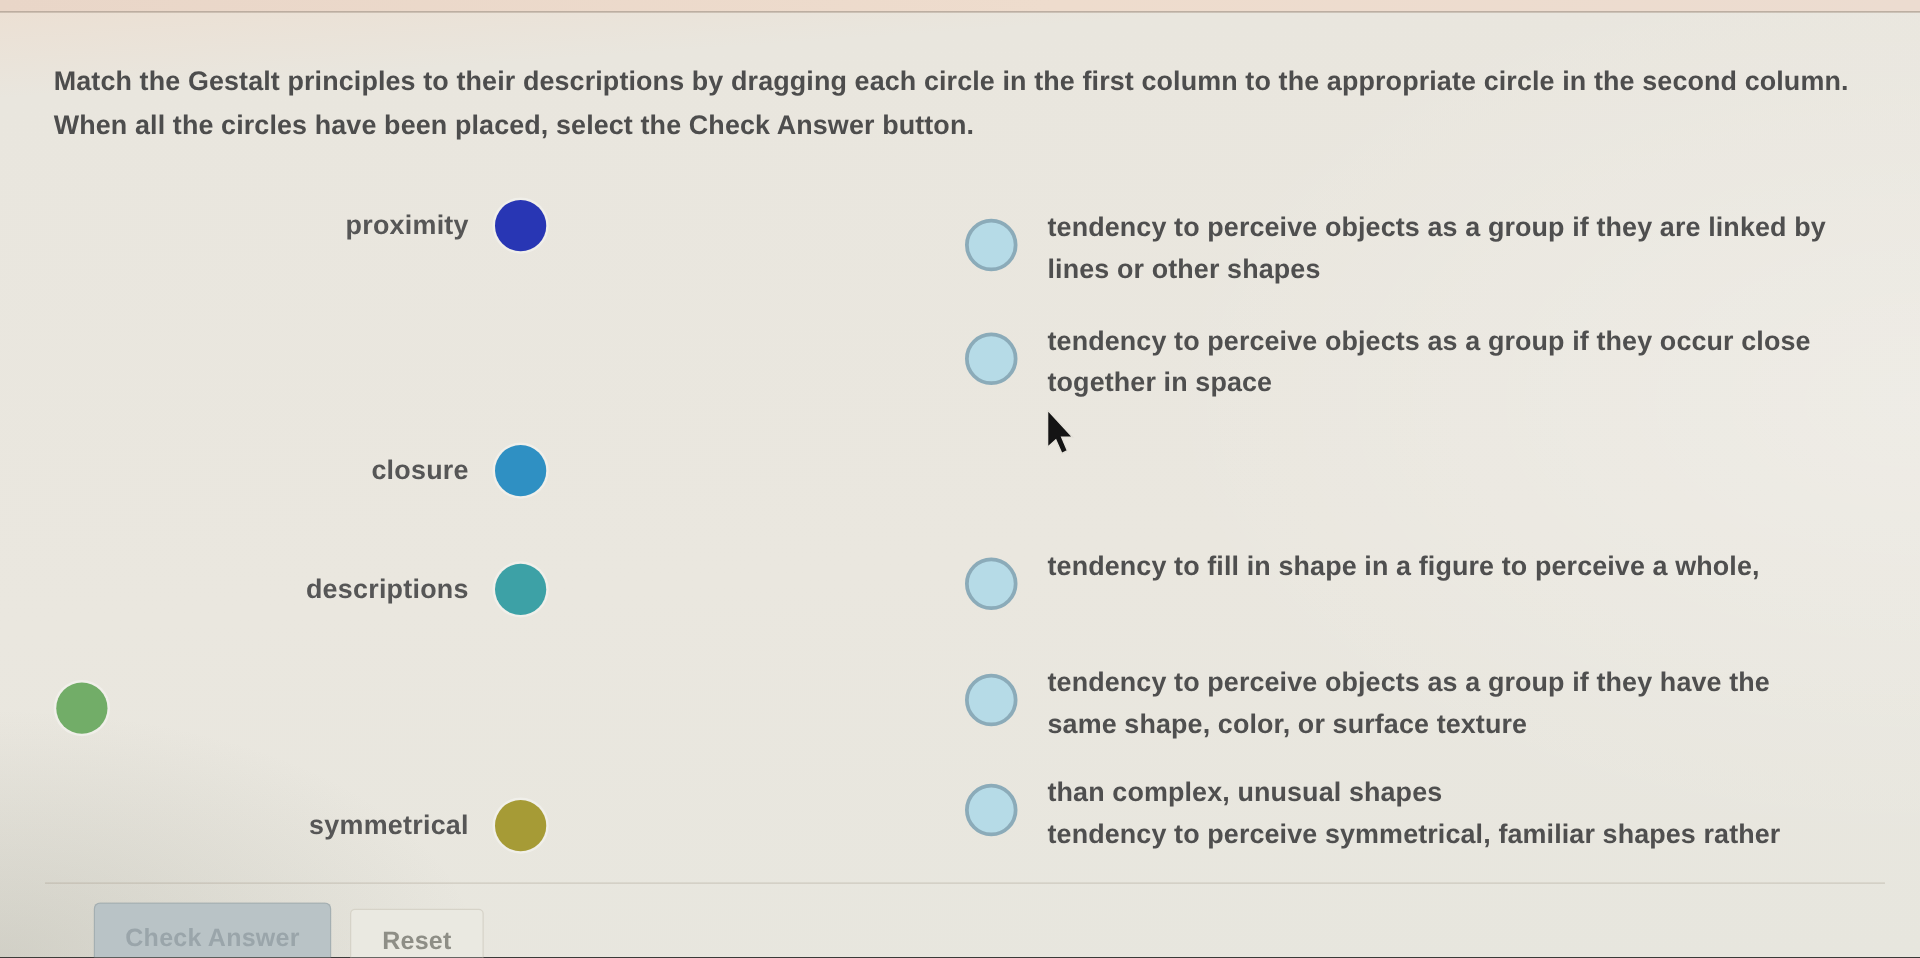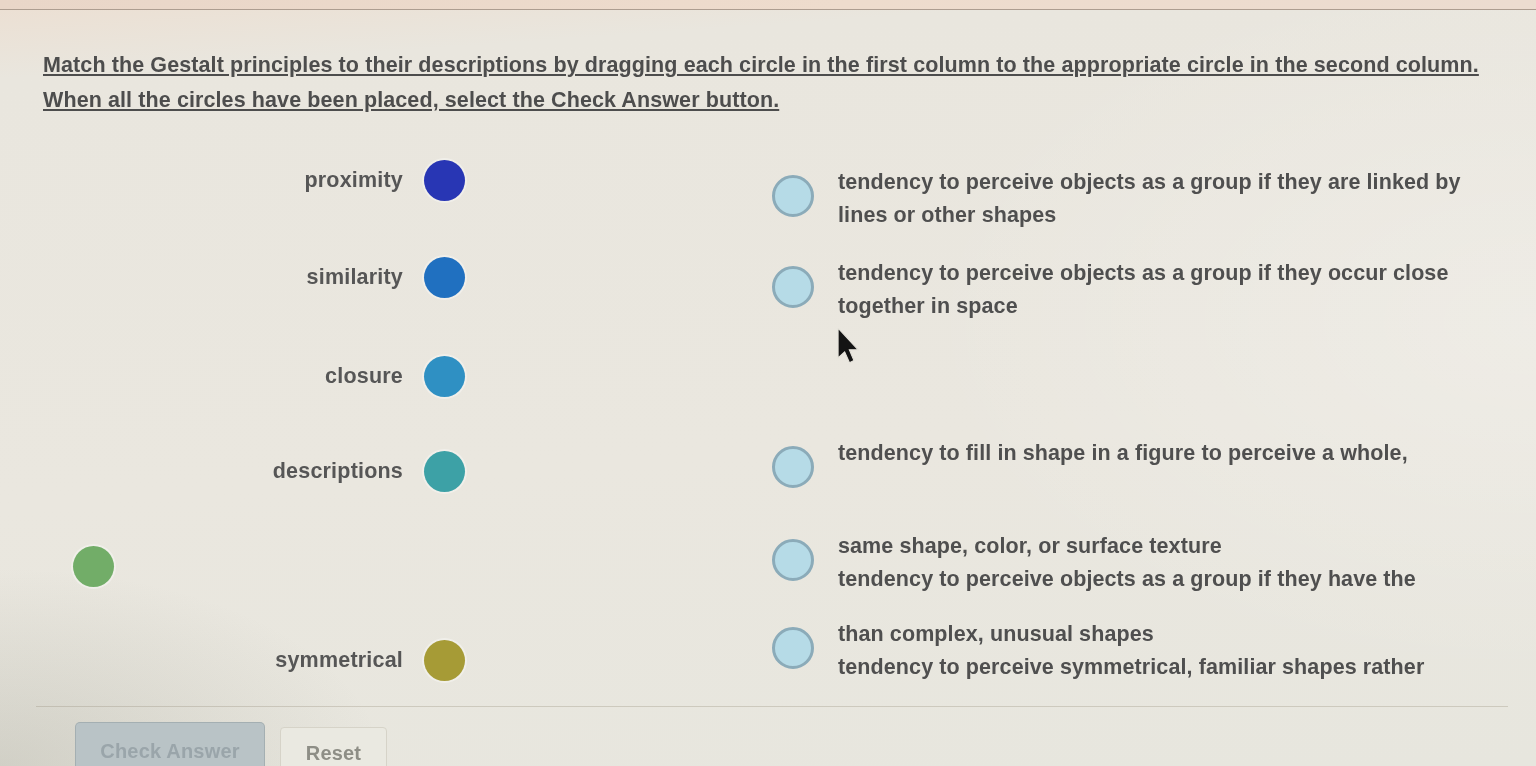--- a/index.html
+++ b/index.html
@@ -14,27 +14,27 @@
       linear-gradient(176deg, #ecdfd2 0%, #e9e6de 9%, #eae7df 58%, #e7e6de 100%);
   }
   .top-strip{
     position:absolute;top:0;left:0;right:0;height:9px;
     background:linear-gradient(90deg,#e9d6c8,#eedccd 55%,#ecdcd0);
     border-bottom:1px solid #ad9d90;
   }
   .instructions{
     position:absolute;left:43px;top:48px;width:1460px;
     font-size:21.5px;font-weight:700;color:#4d4d4d;
-    line-height:35px;letter-spacing:.1px;margin:0;text-decoration:underline;
+    line-height:35px;letter-spacing:.1px;margin:0;
   }
   .instr-line{display:block;}
 
   
   .term-row{
-    position:absolute;left:52px;width:413px;height:42px;
+    position:absolute;left:24px;width:413px;height:42px;
     display:flex;align-items:center;
   }
   .term-label{
     flex:0 0 351px;text-align:right;
     font-size:21.5px;font-weight:700;color:#565656;letter-spacing:.2px;
   }
   .term-circle{
     margin-left:21px;width:41px;height:41px;border-radius:50%;
     box-shadow:0 0 0 2px rgba(255,255,255,0.35);
   }
@@ -88,24 +88,20 @@
 
   <p class="instructions">
     <span class="instr-line">Match the Gestalt principles to their descriptions by dragging each circle in the first column to the appropriate circle in the second column.</span>
     <span class="instr-line">When all the circles have been placed, select the Check Answer button.</span>
   </p>
 
   <div class="term-row t0">
     <span class="term-label">proximity</span>
     <div class="term-circle" style="background-color: rgb(40, 54, 180);"></div>
   </div>
-  <div class="term-row t1">
-    <span class="term-label">similarity</span>
-    <div class="term-circle" style="background-color: rgb(32, 112, 192);"></div>
-  </div>
   <div class="term-row t2">
     <span class="term-label">closure</span>
     <div class="term-circle" style="background-color: rgb(47, 144, 195);"></div>
   </div>
   <div class="term-row t3">
     <span class="term-label">descriptions</span>
     <div class="term-circle" style="background-color: rgb(61, 161, 166);"></div>
   </div>
   <div class="term-row t4">
     <div class="term-circle" style="background-color: rgb(114, 173, 104);"></div>
@@ -131,22 +127,22 @@
   </div>
   <div class="desc-row r3">
     <div class="target-circle"></div>
     <div class="desc">
       <div>tendency to fill in shape in a figure to perceive a whole,</div>
     </div>
   </div>
   <div class="desc-row r4">
     <div class="target-circle"></div>
     <div class="desc">
+      <div>tendency to perceive objects as a group if they have the</div>
       <div>same shape, color, or surface texture</div>
-      <div>tendency to perceive objects as a group if they have the</div>
     </div>
   </div>
   <div class="desc-row r5">
     <div class="target-circle"></div>
     <div class="desc">
       <div>than complex, unusual shapes</div>
       <div>tendency to perceive symmetrical, familiar shapes rather</div>
     </div>
   </div>
 

